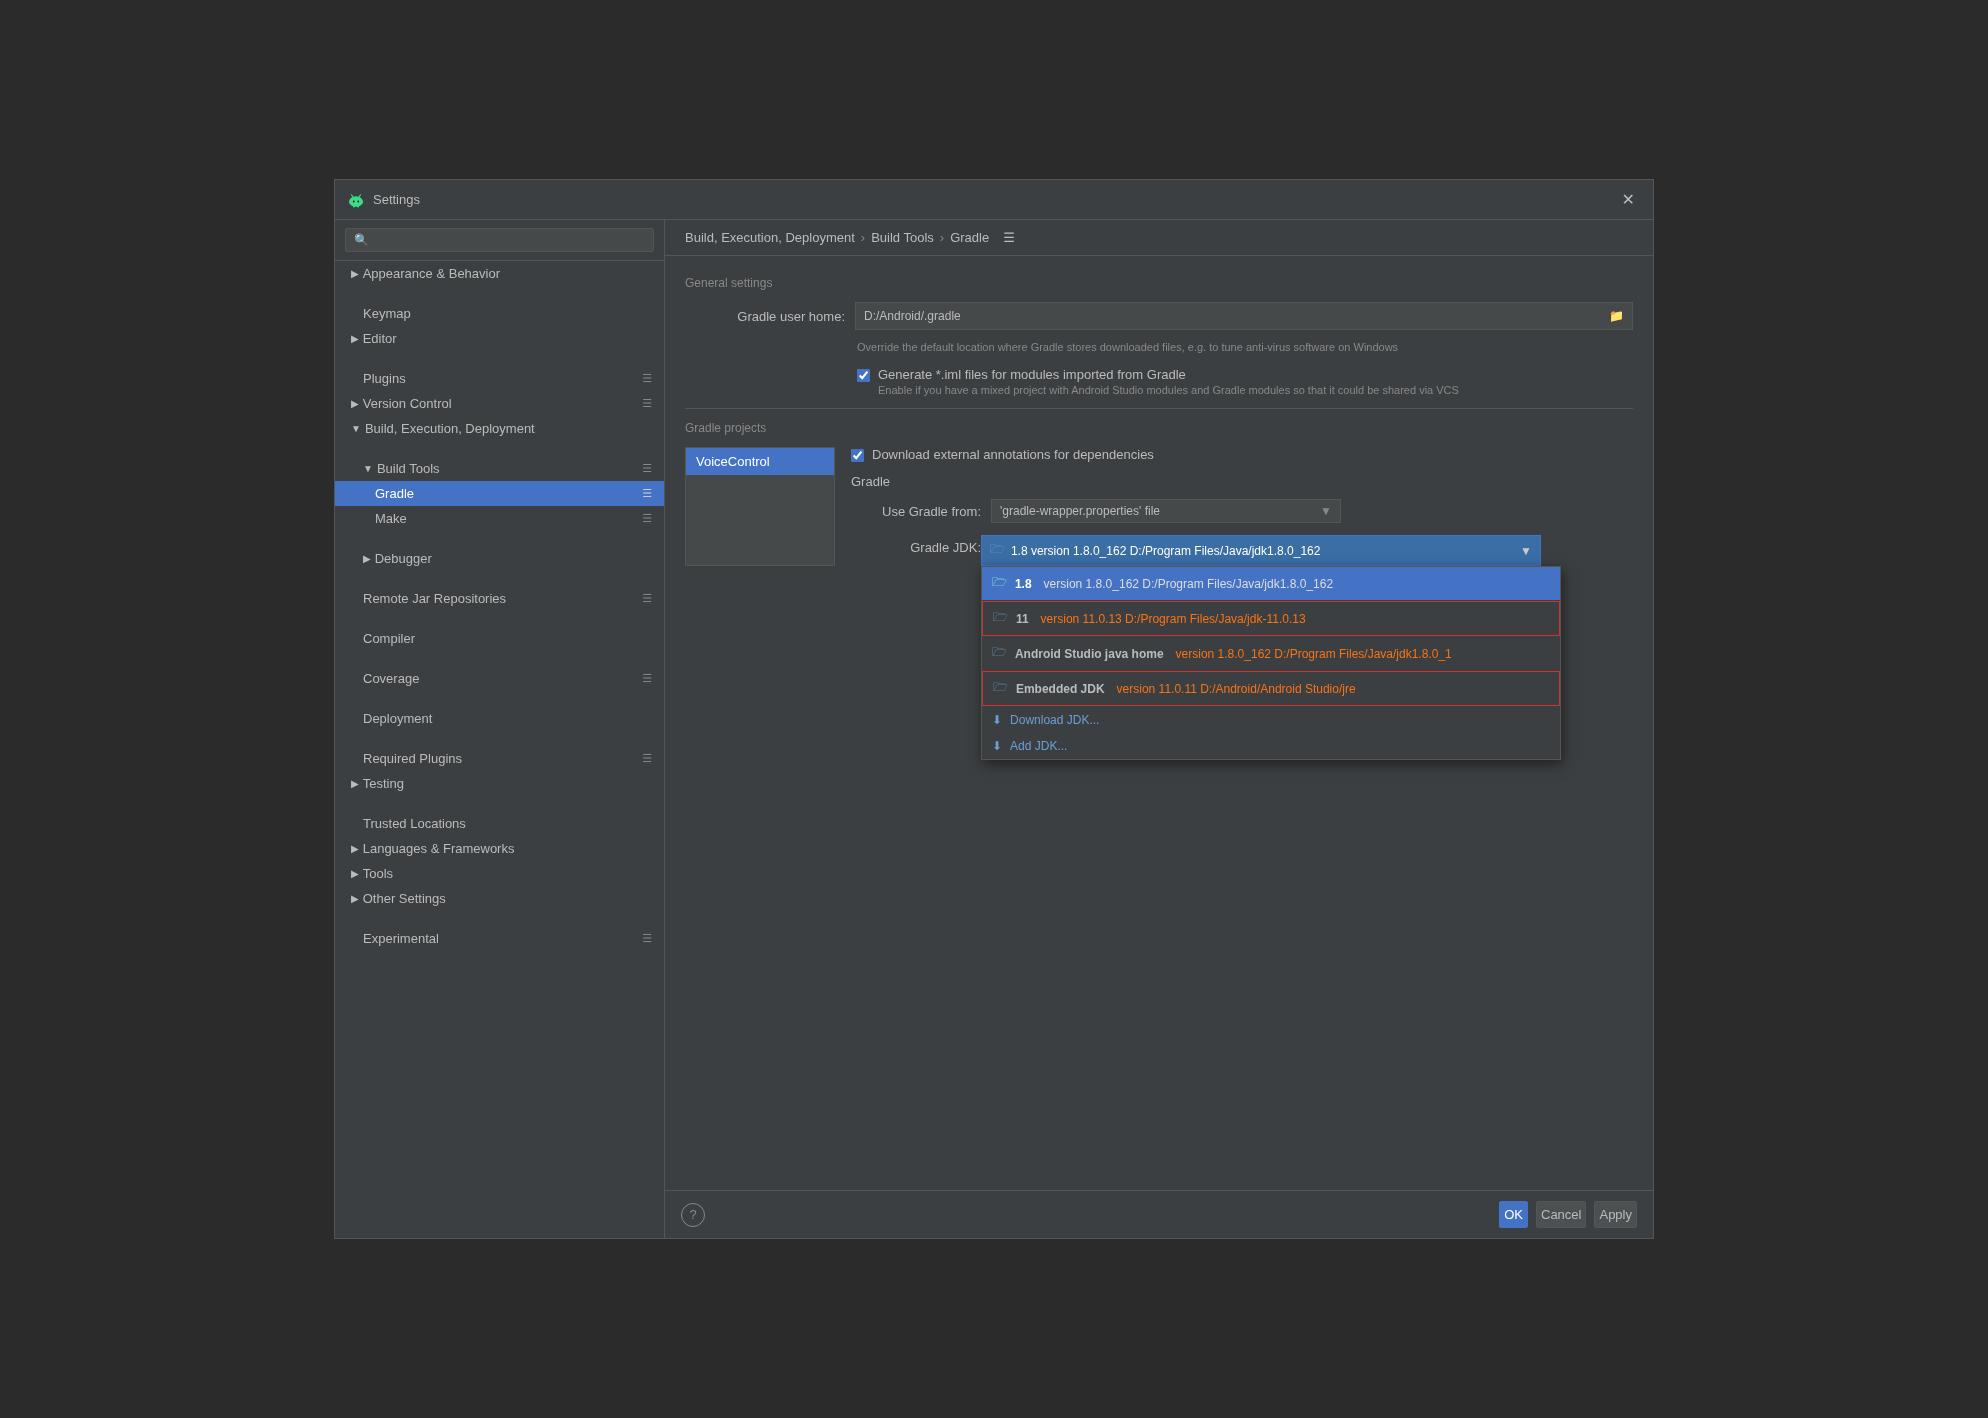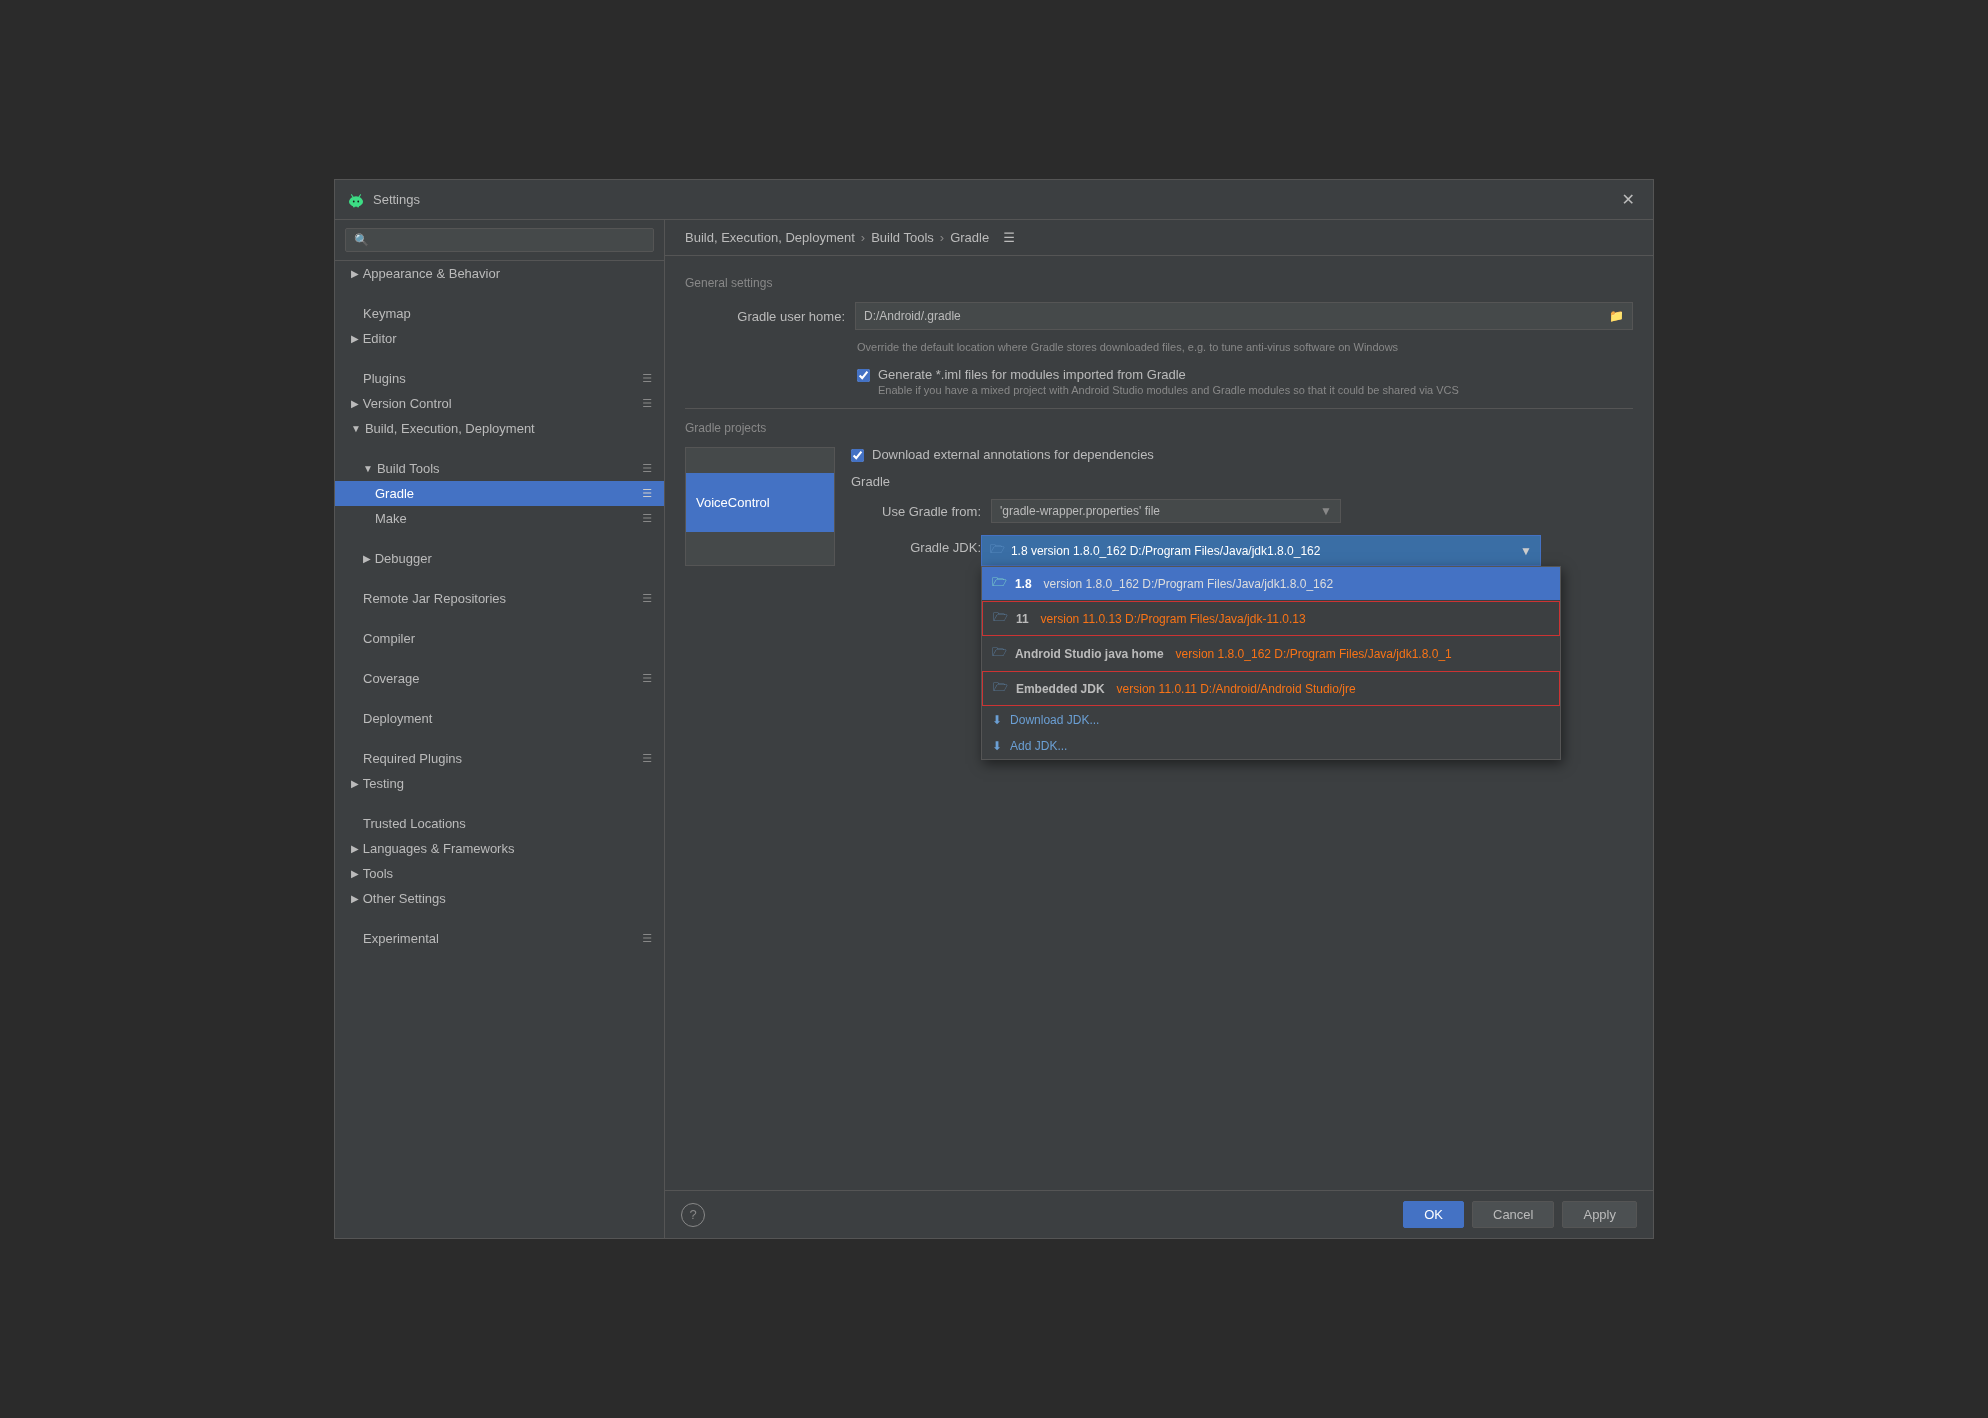--- a/index.html
+++ b/index.html
@@ -174,24 +174,23 @@
       display: flex;
       gap: 16px;
       margin-bottom: 12px;
     }
     .project-list {
       width: 150px;
       border: 1px solid #555;
       background: #45494a;
     }
     .project-item {
-      padding: 22px 10px;
-      cursor: pointer;
-      font-size: 13px;
-      margin-top: 25px;
+      padding: 6px 10px;
+      cursor: pointer;
+      font-size: 13px;
     }
     .project-item.selected {
       background: #4472c4;
       color: #fff;
     }
     .project-settings {
       flex: 1;
     }
     .subsection-title {
       font-size: 13px;
@@ -266,21 +265,21 @@
       height: 24px;
       border-radius: 50%;
       border: 1px solid #888;
       background: none;
       color: #888;
       cursor: pointer;
       font-size: 13px;
       display: flex; align-items: center; justify-content: center;
     }
     .btn {
-      padding: 5px 20px;
+      padding: 5px 4px;
       border: 1px solid #555;
       background: #4c5052;
       color: #bbbbbb;
       cursor: pointer;
       font-size: 13px;
       border-radius: 2px;
     }
     .btn.primary {
       background: #4472c4;
       border-color: #4472c4;

